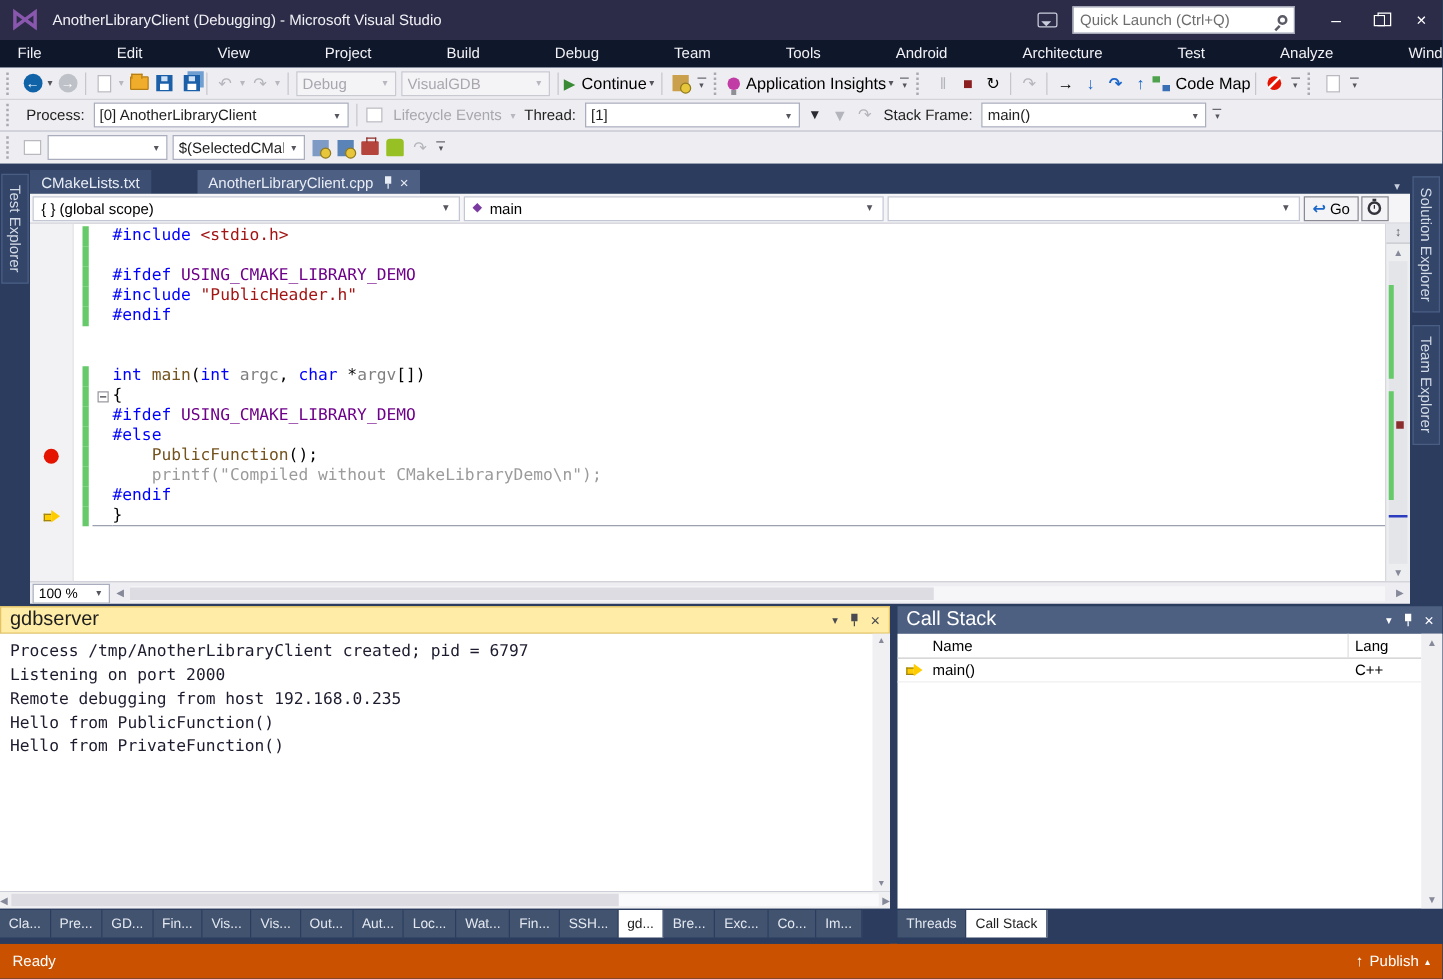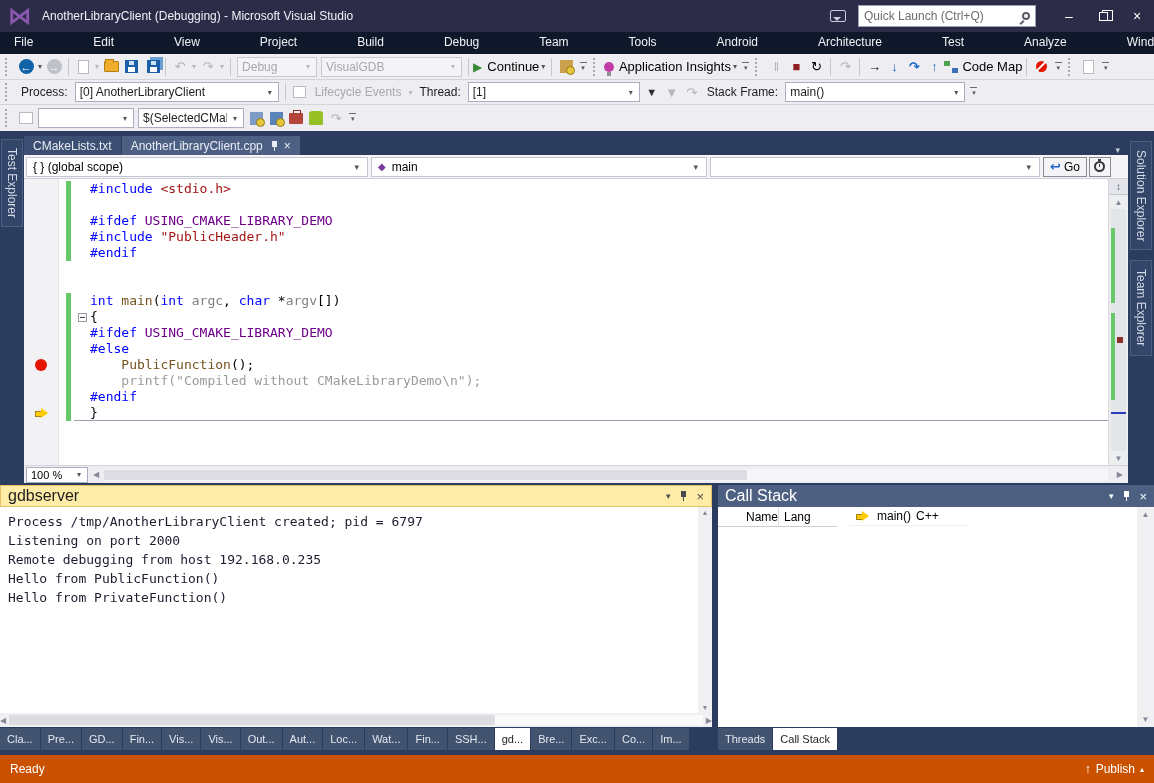--- a/index.html
+++ b/index.html
@@ -72,21 +72,21 @@
   .gear-sq::after { content:""; position:absolute; right:-2px; bottom:-2px; width:7px; height:7px; border-radius:50%; background:#e8c63c; border:1px solid #8f7a1c; }
 
   
   .mainarea { height:352px; background:#2b3c5f; display:flex; }
   .leftstrip { width:24px; display:flex; flex-direction:column; align-items:center; padding-top:8px; }
   .vtab { writing-mode:vertical-rl; color:#d4dae6; font-size:12px; background:#33466a; border:1px solid #4a5d82; padding:8px 3px; margin-bottom:10px; white-space:nowrap; }
   .rightstrip { width:26px; display:flex; flex-direction:column; align-items:center; padding-top:10px; }
   .center { flex:1; display:flex; flex-direction:column; padding-top:5px; min-width:0; }
   .tabstrip { height:19px; display:flex; align-items:flex-end; }
   .doc-tab { height:19px; display:flex; align-items:center; padding:0 9px; color:#e8ecf4; font-size:12px; background:#3c4f73; margin-right:1px; }
-  .doc-tab.active { background:#4e5f84; }
+  .doc-tab.active { background:#4e5f84;margin-left:36px; }
   .doc-tab .pin-ic { margin-left:8px; }
   .pin-ic { width:7px; height:10px; position:relative; }
   .pin-ic::before { content:""; position:absolute; left:1px; top:0; width:5px; height:6px; background:#e8ecf4; }
   .pin-ic::after { content:""; position:absolute; left:3px; top:6px; width:1px; height:4px; background:#e8ecf4; }
   .doc-tab .close-x { margin-left:6px; font-size:12px; color:#e8ecf4; }
   .tabstrip .strip-dd { margin-left:auto; color:#c7cedd; font-size:9px; padding-right:8px; }
 
   .navbar { height:24px; background:#f5f5f8; border-bottom:1px solid #cfcfd6; display:flex; align-items:center; padding:0 2px; }
   .nav-combo { height:20px; background:#fff; border:1px solid #c3c7d4; display:flex; align-items:center; font-size:12px; padding:0 6px; margin-right:3px; }
   .nav-combo .dd { margin-left:auto; font-size:9px; color:#55555e; }
@@ -156,21 +156,21 @@
   .pvscroll { width:14px; background:#f0f0f3; display:flex; flex-direction:column; justify-content:space-between; align-items:center; padding:2px 0; color:#868999; font-size:7px; }
   .phsb { height:14px; background:#f0f0f3; display:flex; align-items:center; color:#868999; font-size:8px; }
   .phsb .tr { flex:1; height:10px; background:#fafafc; margin:0 3px; position:relative; }
   .phsb .th { position:absolute; left:0; top:0; height:10px; width:70%; background:#dcdce2; }
   .ptabs { height:28px; display:flex; align-items:flex-start; padding-top:1px; background:#2b3c5f; }
   .ptab { height:22px; display:flex; align-items:center; padding:0 7px; font-size:11px; color:#e4e8f0; background:#41536f; border-right:1px solid #2b3c5f; white-space:nowrap; }
   .ptab.active { background:#fff; color:#1e1e1e; }
 
   
   .grid { flex:1; background:#fff; display:flex; min-height:0; }
-  .gridmain { flex:1; display:flex; flex-direction:row;gap:12px; }
+  .gridmain { flex:1; display:flex; flex-direction:column; }
   .ghead { height:20px; display:flex; border-bottom:1px solid #ccc; align-items:center; }
   .gh-marker { width:26px; }
   .gh-name { flex:1; padding-left:2px; border-right:1px solid #e0e0e0; height:100%; display:flex; align-items:center; }
   .gh-lang { width:58px; padding-left:5px; }
   .grow { height:19px; display:flex; align-items:center; border-bottom:1px solid #f0f0f0; font-size:12px; }
   .grow .gmk { width:26px; display:flex; justify-content:center; }
   .grow .gname { flex:1; padding-left:2px; }
   .grow .glang { width:58px; padding-left:5px; }
   .cs-scroll { width:17px; background:#f0f0f3; display:flex; flex-direction:column; justify-content:space-between; align-items:center; padding:3px 0; color:#868999; font-size:8px; }
 
@@ -242,21 +242,21 @@
   <span class="sep"></span>
   <span class="tbi dis">↶</span>
   <span class="dd dis">▾</span>
   <span class="tbi dis">↷</span>
   <span class="dd dis">▾</span>
   <span class="sep"></span>
   <div class="combo disabled" style="width:80px">
     <span class="cval">Debug</span>
     <span class="dd dis">▾</span>
   </div>
-  <div class="combo disabled" style="width:141px">
+  <div class="combo disabled" style="width:119px">
     <span class="cval">VisualGDB</span>
     <span class="dd dis">▾</span>
   </div>
   <span class="sep"></span>
   <span class="tbi">
     <span class="play">▶</span>
     <span>Continue</span>
   </span>
   <span class="dd">▾</span>
   <span class="sep"></span>

